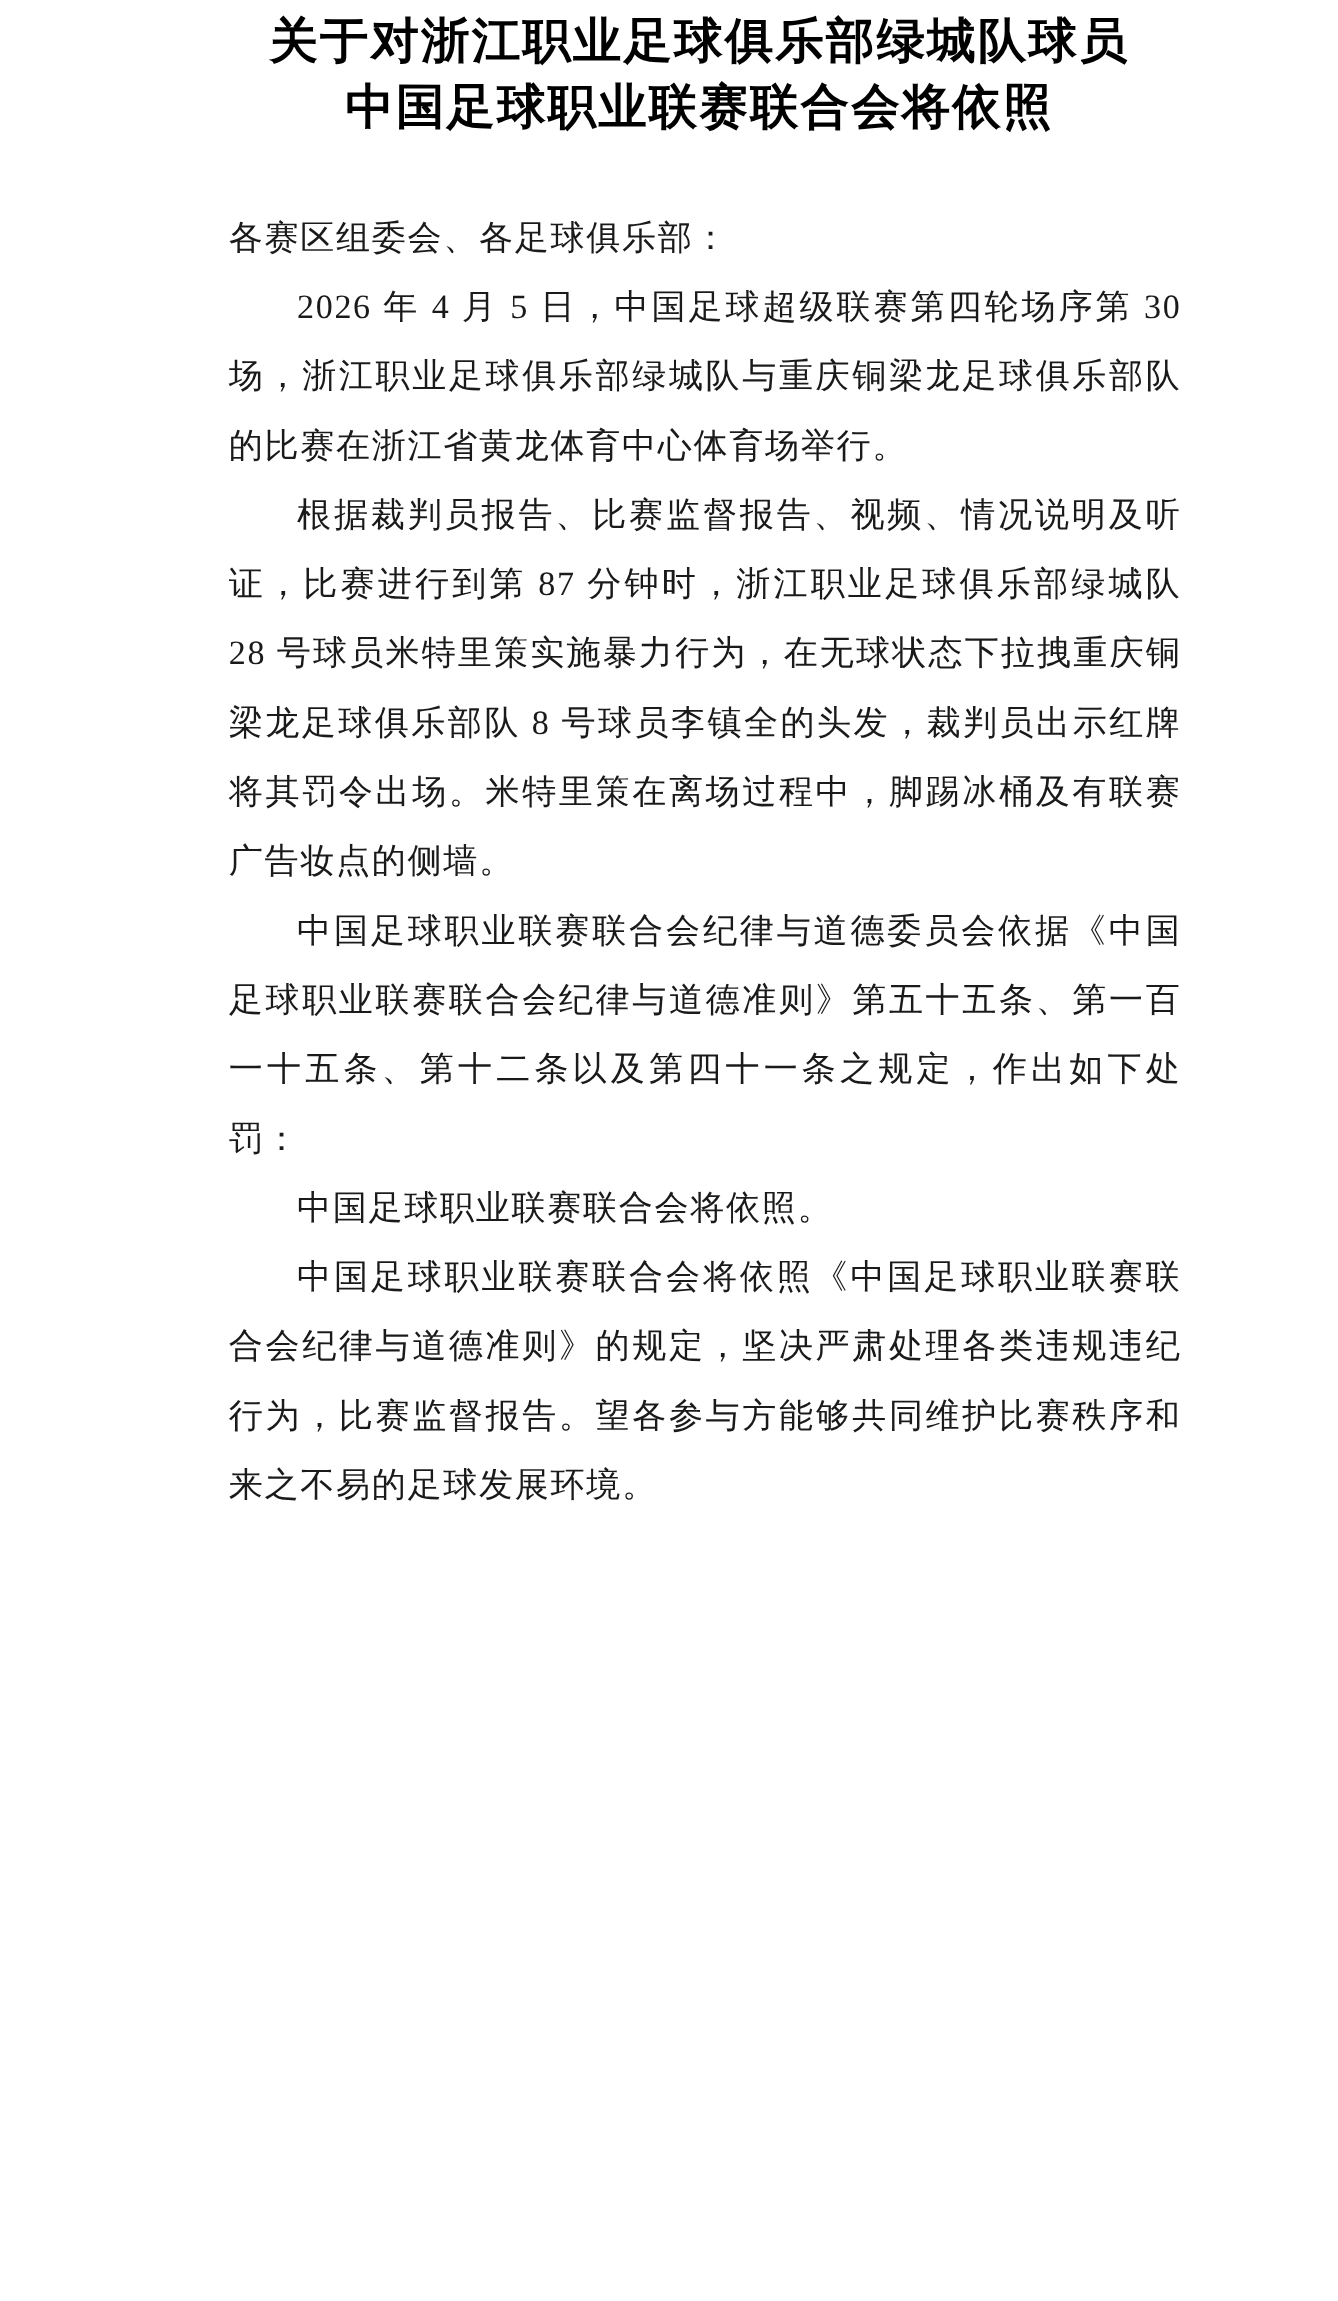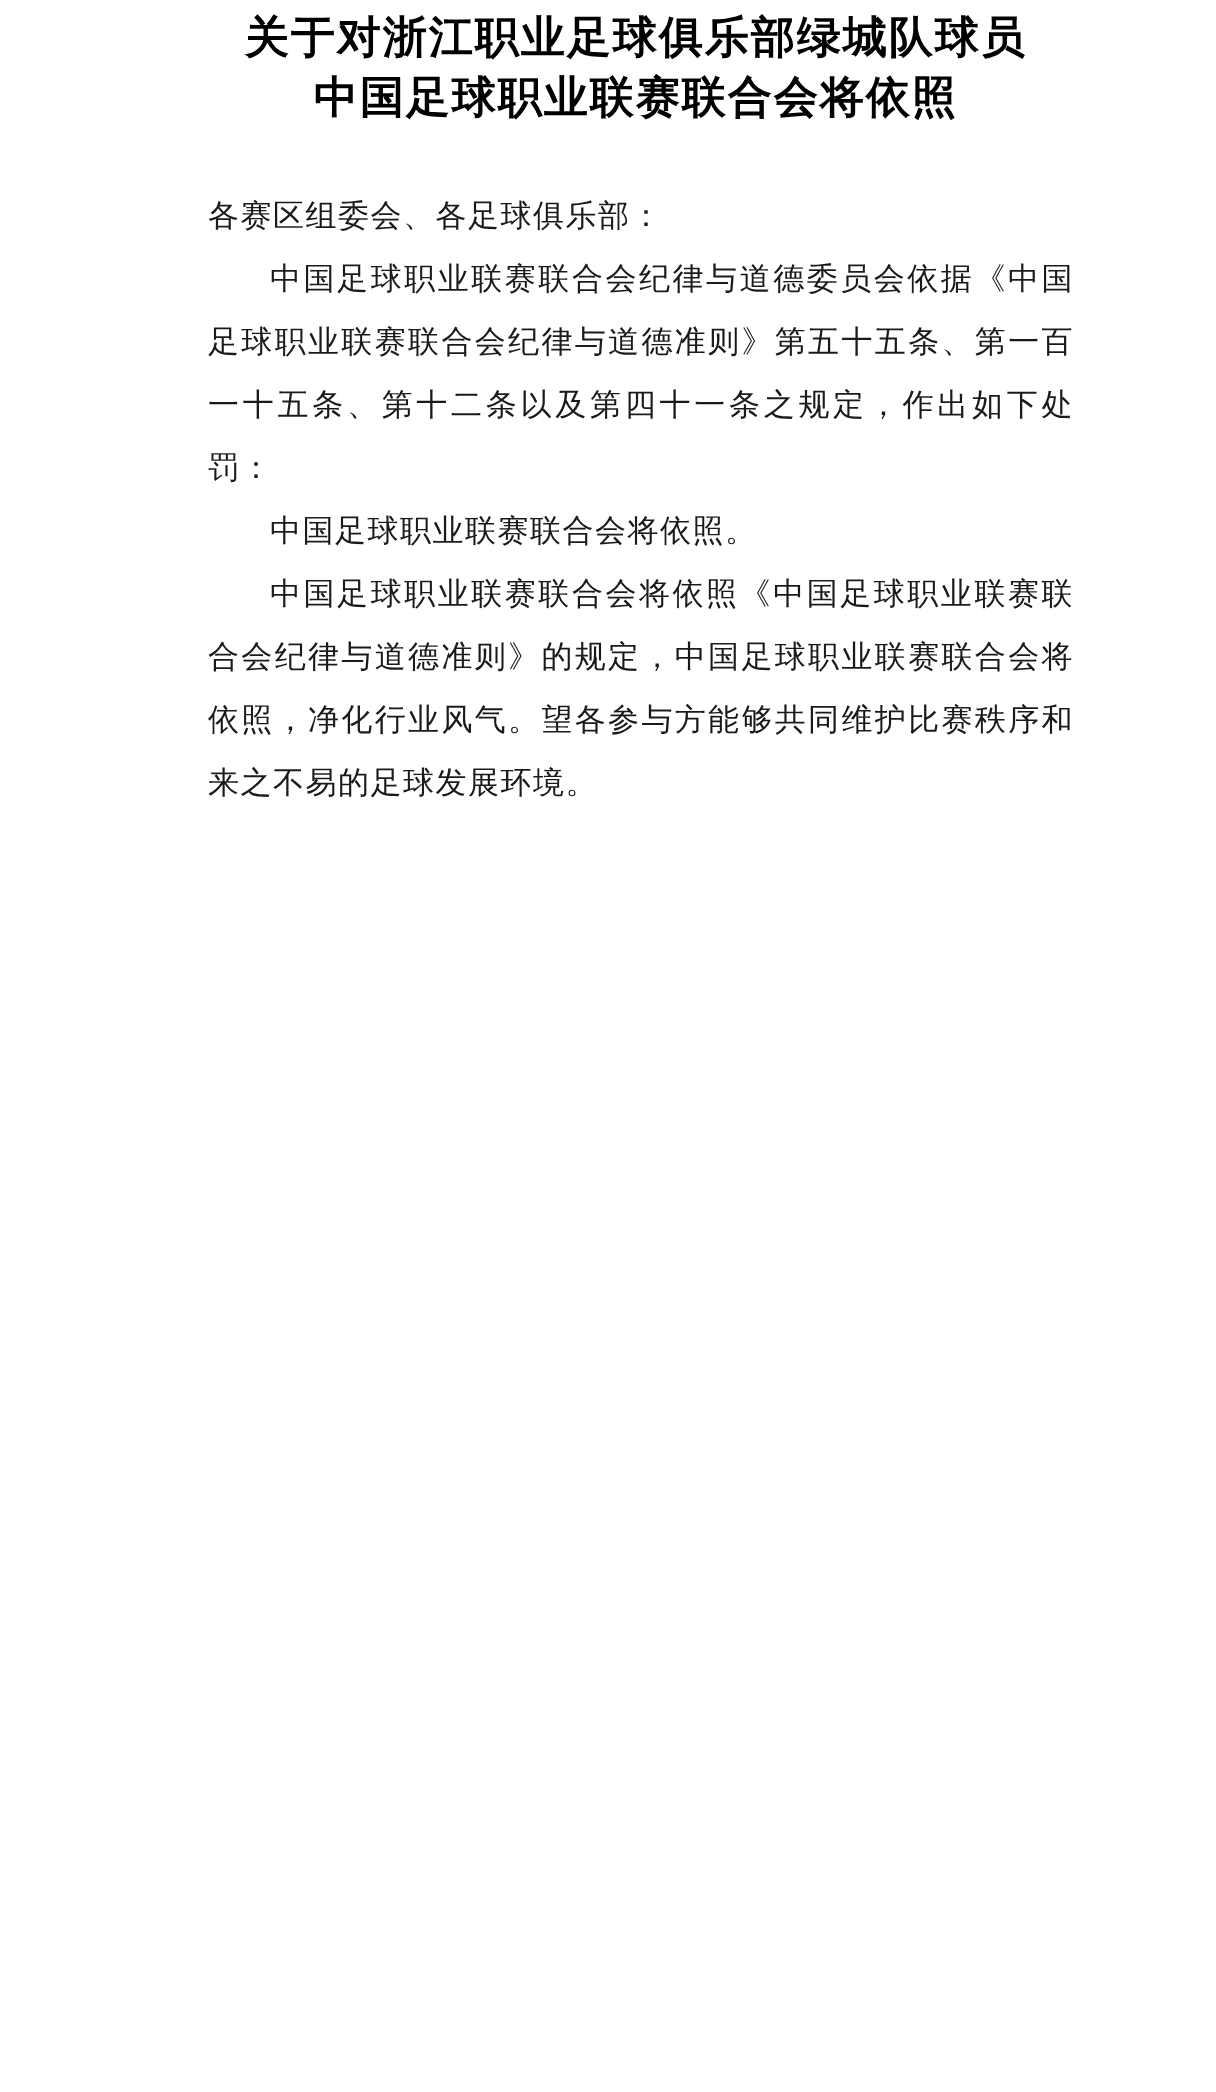--- a/index.html
+++ b/index.html
@@ -55,19 +55,21 @@
 
 <div class="page">
 
   <div class="title">
     <div>关于对浙江职业足球俱乐部绿城队球员</div>
     <div>中国足球职业联赛联合会将依照</div>
   </div>
 
   <div class="doc-body">
     <p class="salutation">各赛区组委会、各足球俱乐部：</p>
+    <p>2026 年 4 月 5 日，中国足球超级联赛第四轮场序第 30 场，浙江职业足球俱乐部绿城队与重庆铜梁龙足球俱乐部队的比赛在浙江省黄龙体育中心体育场举行。</p>
+    <p>根据裁判员报告、比赛监督报告、视频、情况说明及听证，比赛进行到第 87 分钟时，浙江职业足球俱乐部绿城队 28 号球员米特里策实施暴力行为，在无球状态下拉拽重庆铜梁龙足球俱乐部队 8 号球员李镇全的头发，裁判员出示红牌将其罚令出场。米特里策在离场过程中，脚踢冰桶及有联赛广告妆点的侧墙。</p>
     <p>中国足球职业联赛联合会纪律与道德委员会依据《中国足球职业联赛联合会纪律与道德准则》第五十五条、第一百一十五条、第十二条以及第四十一条之规定，作出如下处罚：</p>
     <p>中国足球职业联赛联合会将依照。</p>
-    <p>中国足球职业联赛联合会将依照《中国足球职业联赛联合会纪律与道德准则》的规定，中国足球职业联赛联合会将依照，净化行业风气。望各参与方能够共同维护比赛秩序和来之不易的足球发展环境。</p>
+    <p>中国足球职业联赛联合会将依照《中国足球职业联赛联合会纪律与道德准则》的规定，坚决严肃处理各类违规违纪行为，比赛监督报告。望各参与方能够共同维护比赛秩序和来之不易的足球发展环境。</p>
   </div>
 
 
 </div>
 
 </body></html>

